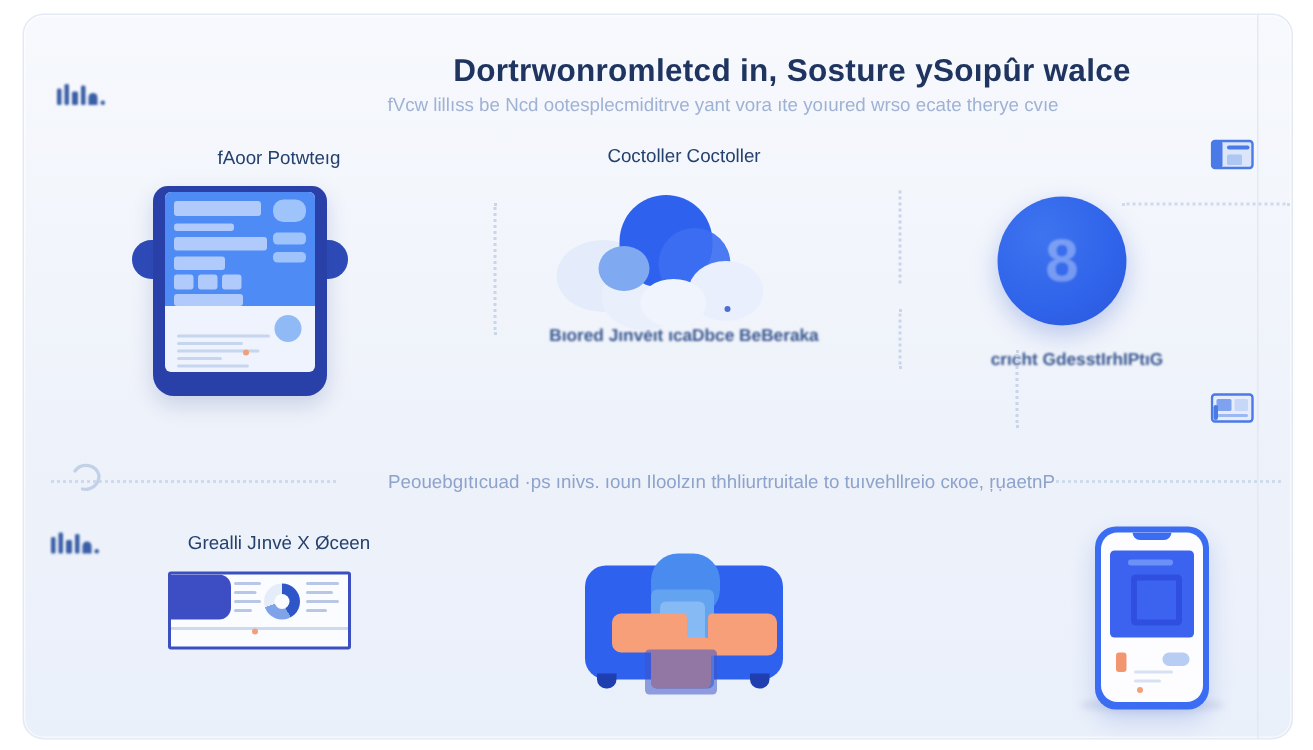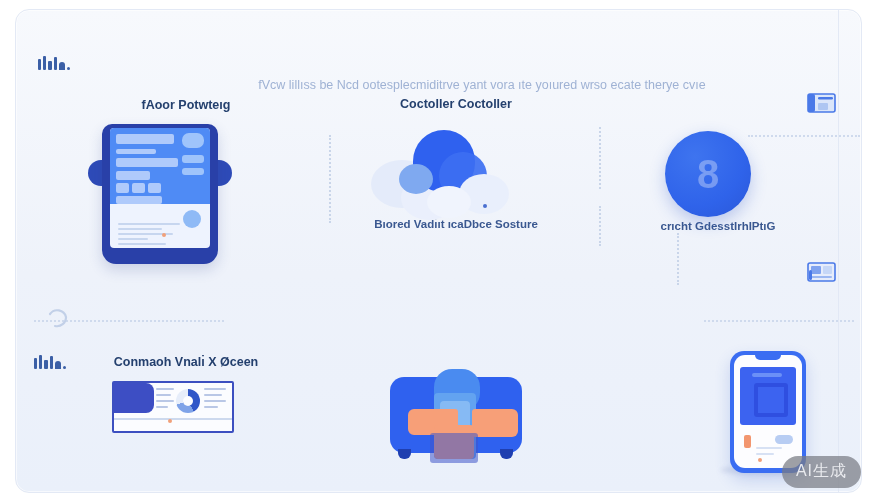--- a/index.html
+++ b/index.html
@@ -64,28 +64,27 @@
   .subhead {
     position: absolute;
     left: 176px;
     top: 53px;
     width: 580px;
     text-align: center;
     font-size: 12.5px;
     color: #9fb2d4;
     filter: blur(.45px);
     white-space: nowrap;
-    margin-top: 15px;
   }
 
   
   .col-title {
     position: absolute;
     font-size: 12.5px;
-    font-weight: 700;
+    font-weight: 400;
     color: #24406e;
     text-align: center;
     filter: blur(.35px);
     white-space: nowrap;
   }
   .col-sub {
     position: absolute;
     font-size: 11.5px;
     font-weight: 700;
     color: #3a5890;
@@ -424,37 +423,38 @@
 </style>
 </head>
 <body>
 
 <div id="stage">
 
   <div class="card-frame">
 
     <div class="card-seam"></div>
 
+    <div class="headline">Dortrwonromletcd in, Sosture ySoıpûr walce</div>
     <div class="subhead">fVcw lillıss be Ncd ootesplecmiditrve yant vora ıte yoıured wrso ecate therye cvıe</div>
 
     <div class="glyph-cluster" style="left:22px; top:46px;">
       <i style="width:3px;height:11px;"></i>
       <i style="width:3px;height:14px;"></i>
       <i style="width:4px;height:9px;"></i>
       <i style="width:3px;height:13px;"></i>
       <i style="width:6px;height:8px;border-radius:3px 3px 0 0;"></i>
       <i style="width:3px;height:3px;border-radius:50%;"></i>
     </div>
 
     <div class="col-title" style="left:70px; top:88px; width:200px;">fAoor Potwteıg</div>
 
     <div class="col-title" style="left:340px; top:87px; width:200px;">Coctoller Coctoller</div>
-    <div class="col-sub" style="left:330px; top:208px; width:220px;">Bıored Vadı̇ıt ıcaDbce Sosture</div>
-
-    <div class="col-sub" style="left:602px; top:210px; width:200px;">crıcht GdesstIrhIPtıG</div>
+    <div class="col-sub" style="left:330px; top:208px; width:220px;">Bıored Jınvėıt ıcaDbce BeBeraka</div>
+
+    <div class="col-sub" style="left:602px; top:224px; width:200px;">crıcht GdesstIrhIPtıG</div>
 
     <div class="device-ear ear-left soft"></div>
     <div class="device-ear ear-right soft"></div>
 
     <div class="device soft">
       <div class="screen">
         <div class="screen-top"></div>
         <div class="bar" style="left:6px;  top:6px;  width:58px; height:10px;"></div>
         <div class="chip" style="left:72px; top:5px;  width:22px; height:15px; border-radius:7px;"></div>
         <div class="bar" style="left:6px;  top:21px; width:40px; height:5px;"></div>
@@ -507,37 +507,38 @@
     </svg>
 
     <svg class="mini-window" style="left:791px; top:251px; z-index:50;" viewBox="0 0 30 24">
       <rect x="1" y="2" width="27" height="18" rx="2" fill="#e6ecfb" stroke="#4a79e8" stroke-width="1.6"></rect>
       <rect x="4" y="5" width="10" height="8" rx="1" fill="#7fa2ef"></rect>
       <rect x="16" y="5" width="9" height="8" rx="1" fill="#c6d7f7"></rect>
       <rect x="4" y="15" width="21" height="2" rx="1" fill="#9cb8f2"></rect>
       <rect x="2" y="9" width="3" height="10" rx="1.5" fill="#4a79e8"></rect>
     </svg>
 
+    <div class="band-line2">Peouebgıtıcuad ·ps ınivs. ıoun Iloolzın thhliurtruitale to tuıvehllreio cкoe, ŗụaetnP</div>
 
     <div class="dot-h" style="left:18px;  top:310px; width:190px;"></div>
     <div class="dot-h" style="left:688px; top:310px; width:150px;"></div>
     <svg style="position:absolute;left:30px;top:296px;width:26px;height:26px;filter:blur(.5px);" viewBox="0 0 26 26">
       <path d="M4 8 A9 9 0 0 1 20 11 A9 9 0 0 1 9 20" fill="none" stroke="#c2d0e8" stroke-width="2.2" stroke-linecap="round"></path>
     </svg>
 
     <div class="glyph-cluster" style="left:18px; top:345px;">
       <i style="width:3px;height:11px;"></i>
       <i style="width:3px;height:14px;"></i>
       <i style="width:4px;height:9px;"></i>
       <i style="width:3px;height:13px;"></i>
       <i style="width:6px;height:8px;border-radius:3px 3px 0 0;"></i>
       <i style="width:3px;height:3px;border-radius:50%;"></i>
     </div>
 
-    <div class="col-title" style="left:70px; top:345px; width:200px;">Conmaoh Vnalı̇ X Øceen</div>
+    <div class="col-title" style="left:70px; top:345px; width:200px;">Grealli Jınvė X Øceen</div>
 
     <div class="chart-card soft">
       <div class="block"></div>
       <div class="rule" style="left:42px; top:5px;  width:18px;"></div>
       <div class="rule" style="left:42px; top:11px; width:15px;"></div>
       <div class="rule" style="left:42px; top:17px; width:18px;"></div>
       <div class="rule" style="left:42px; top:23px; width:12px;"></div>
       <div class="rule" style="left:90px; top:5px;  width:22px;"></div>
       <div class="rule" style="left:90px; top:11px; width:18px;"></div>
       <div class="rule" style="left:90px; top:17px; width:22px;"></div>
@@ -573,15 +574,14 @@
         <div class="row-pill"></div>
         <div class="row-line" style="top:92px; width:26px;"></div>
         <div class="row-line" style="top:98px; width:18px;"></div>
         <div style="position:absolute;left:24px;top:103px;width:4px;height:4px;border-radius:50%;background:#f0a07a;"></div>
       </div>
     </div>
 
   </div>
 
 
-  <div class="ai-mark">AI生成</div>
 
 </div>
 
 </body></html>

